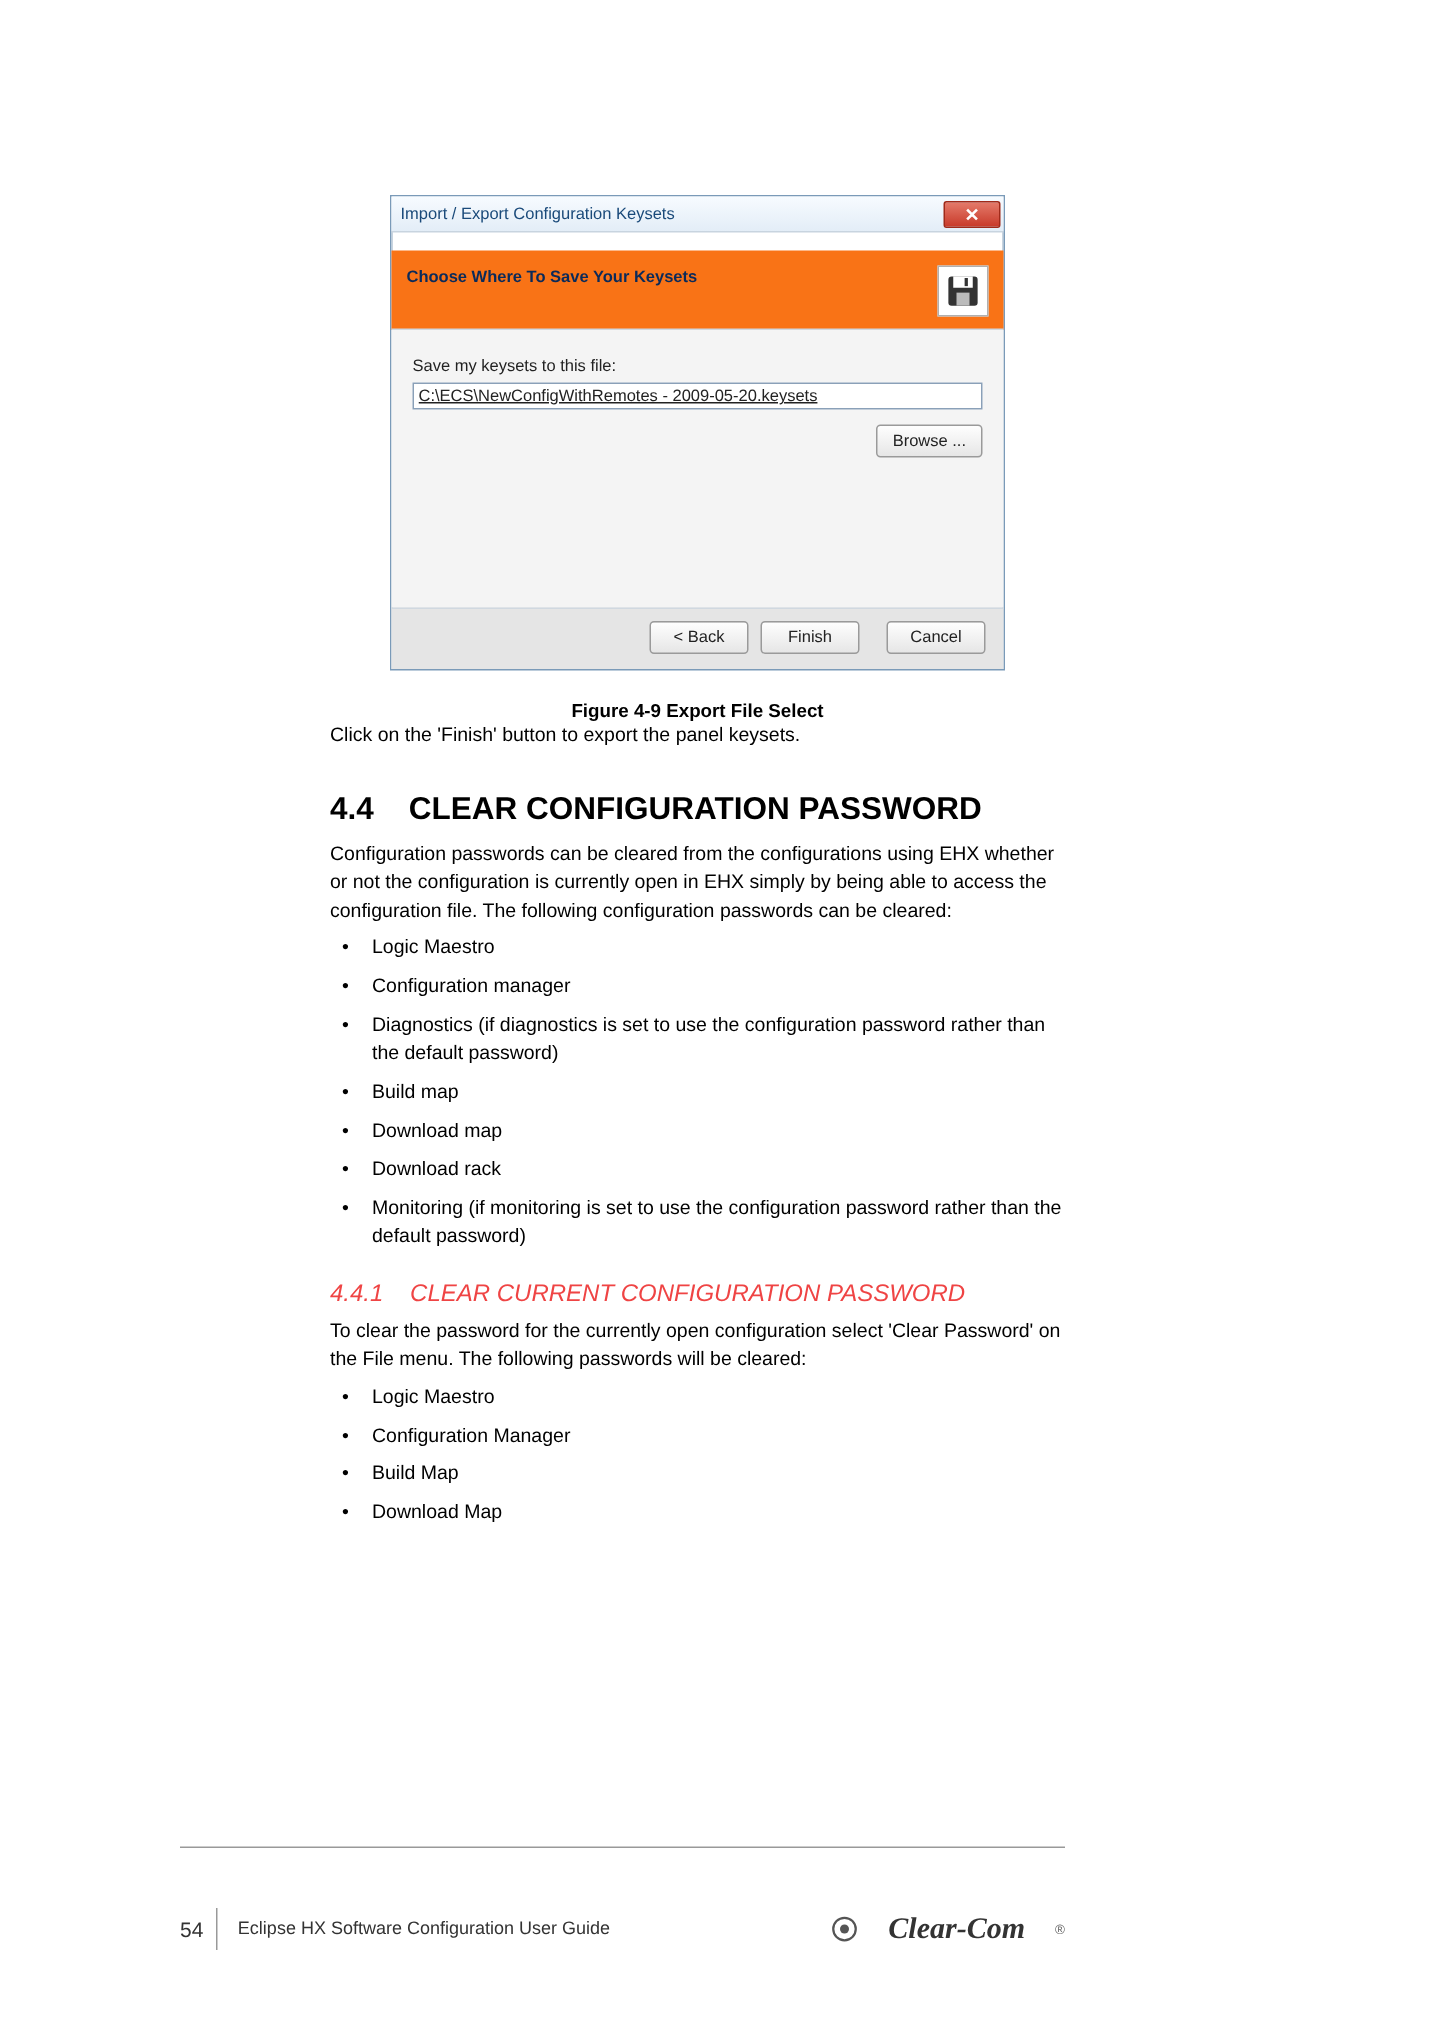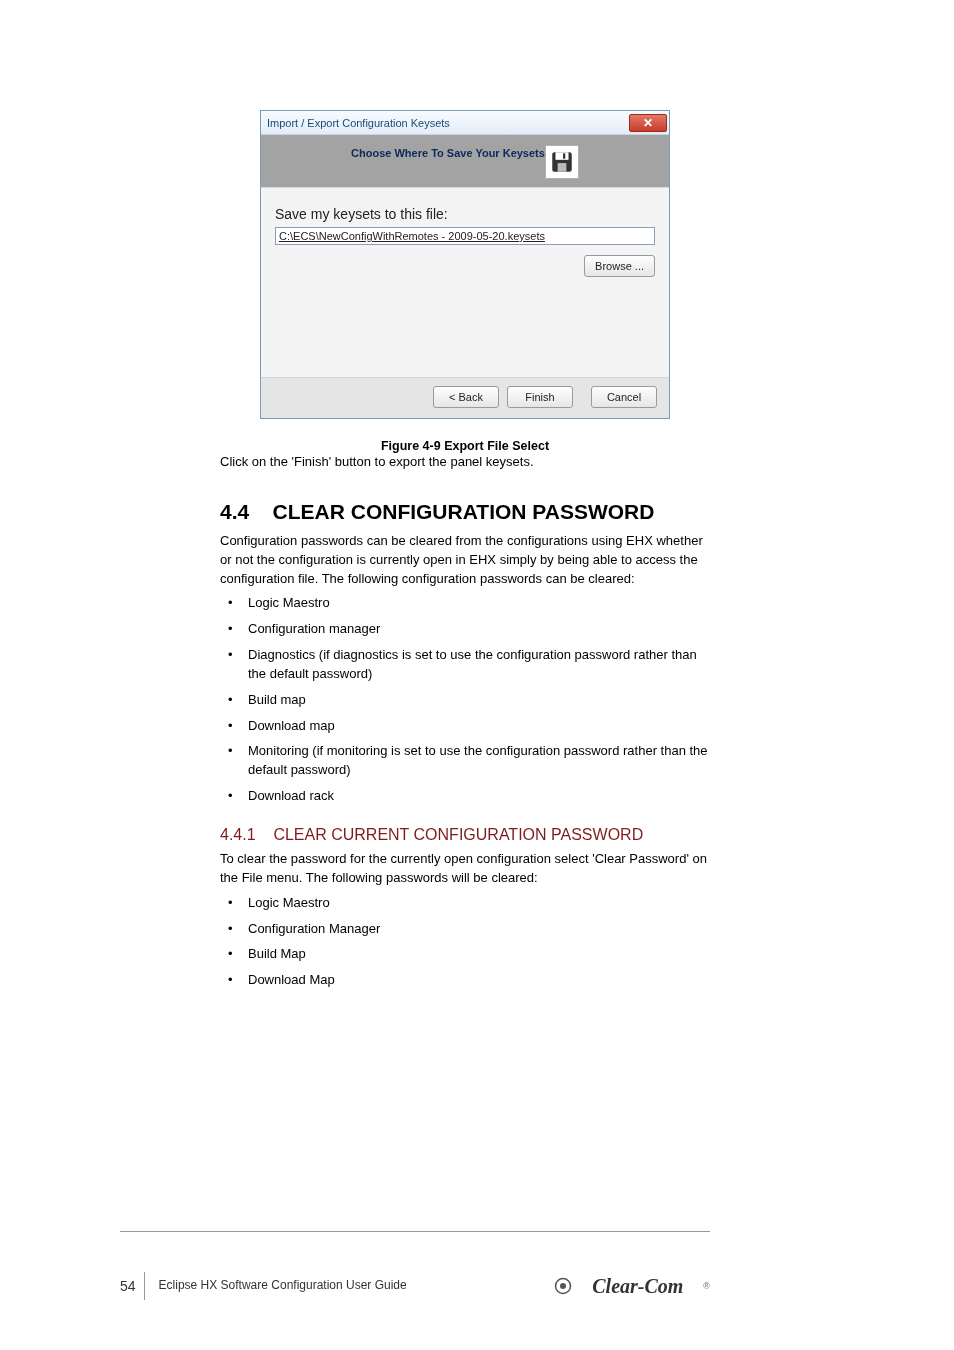--- a/index.html
+++ b/index.html
@@ -7,21 +7,21 @@
     width: 954px;
     height: 1350px;
     background: #fff;
     font-family: Arial, Helvetica, sans-serif;
     color: #000;
     position: relative;
   }
   .page {
     width: 830px;
     height: 1350px;
-    padding: 60px 120px 60px 220px;
+    padding: 80px 120px 60px 220px;
     position: relative;
   }
   .screenshot {
     width: 410px;
     margin: 50px auto 20px auto;
     border: 1px solid #7a9ab8;
     background: #fff;
     box-shadow: 0 0 0 1px #c8d4df inset;
   }
   .titlebar {
@@ -48,26 +48,27 @@
     justify-content: center;
     margin-right: 2px;
   }
   .close-x {
     color: #fff;
     font-size: 12px;
     font-weight: bold;
     line-height: 1;
   }
   .header-area {
-    background: #a3a3a3;
+    background: #f97316;
     padding: 10px 10px 8px 10px;
     display: flex;
-    justify-content: center;
+    justify-content: space-between;
     align-items: flex-start;
     border-bottom: 1px solid #d0d8e0;
+    margin-top: 12px;
   }
   .header-title {
     font-size: 11px;
     font-weight: bold;
     color: #0a2a5a;
     margin-top: 2px;
   }
   .header-icon {
     width: 34px;
     height: 34px;
@@ -76,21 +77,21 @@
     align-items: center;
     justify-content: center;
     background: #fff;
   }
   .header-icon svg { width: 26px; height: 26px; }
   .body-area {
     background: #f4f4f4;
     padding: 18px 14px 30px 14px;
   }
   .label-text {
-    font-size: 14px;
+    font-size: 11px;
     color: #222;
     margin-bottom: 4px;
   }
   .file-input {
     width: 100%;
     font-size: 11px;
     padding: 2px 3px;
     border: 1px solid #8aa0b8;
     background: #fff;
     color: #222;
@@ -136,24 +137,25 @@
   }
   .heading1 {
     font-size: 21px;
     color: #000;
     font-weight: bold;
     margin-top: 28px;
     margin-bottom: 8px;
   }
   .heading2 {
     font-size: 16px;
-    color: #7f1d1d;
+    color: #ef4444;
     font-weight: normal;
     margin-top: 20px;
     margin-bottom: 6px;
+    font-style: italic;
   }
   .bulleted {
     list-style: none;
     padding-left: 4px;
     margin-top: 6px;
   }
   .bulleted li {
     position: relative;
     padding-left: 24px;
     font-size: 13px;
@@ -274,22 +276,22 @@
   </h2>
 
   <p class="body-text">Configuration passwords can be cleared from the configurations using EHX whether or not the configuration is currently open in EHX simply by being able to access the configuration file. The following configuration passwords can be cleared:</p>
 
   <ul class="bulleted">
     <li>Logic Maestro</li>
     <li>Configuration manager</li>
     <li>Diagnostics (if diagnostics is set to use the configuration password rather than the default password)</li>
     <li>Build map</li>
     <li>Download map</li>
+    <li>Download rack</li>
     <li>Monitoring (if monitoring is set to use the configuration password rather than the default password)</li>
-    <li>Download rack</li>
   </ul>
 
   <h3 class="heading2">
     <span>4.4.1</span>
     &nbsp;&nbsp;
     <span>CLEAR CURRENT CONFIGURATION PASSWORD</span>
   </h3>
 
   <p class="body-text">To clear the password for the currently open configuration select 'Clear Password' on the File menu. The following passwords will be cleared:</p>
 

